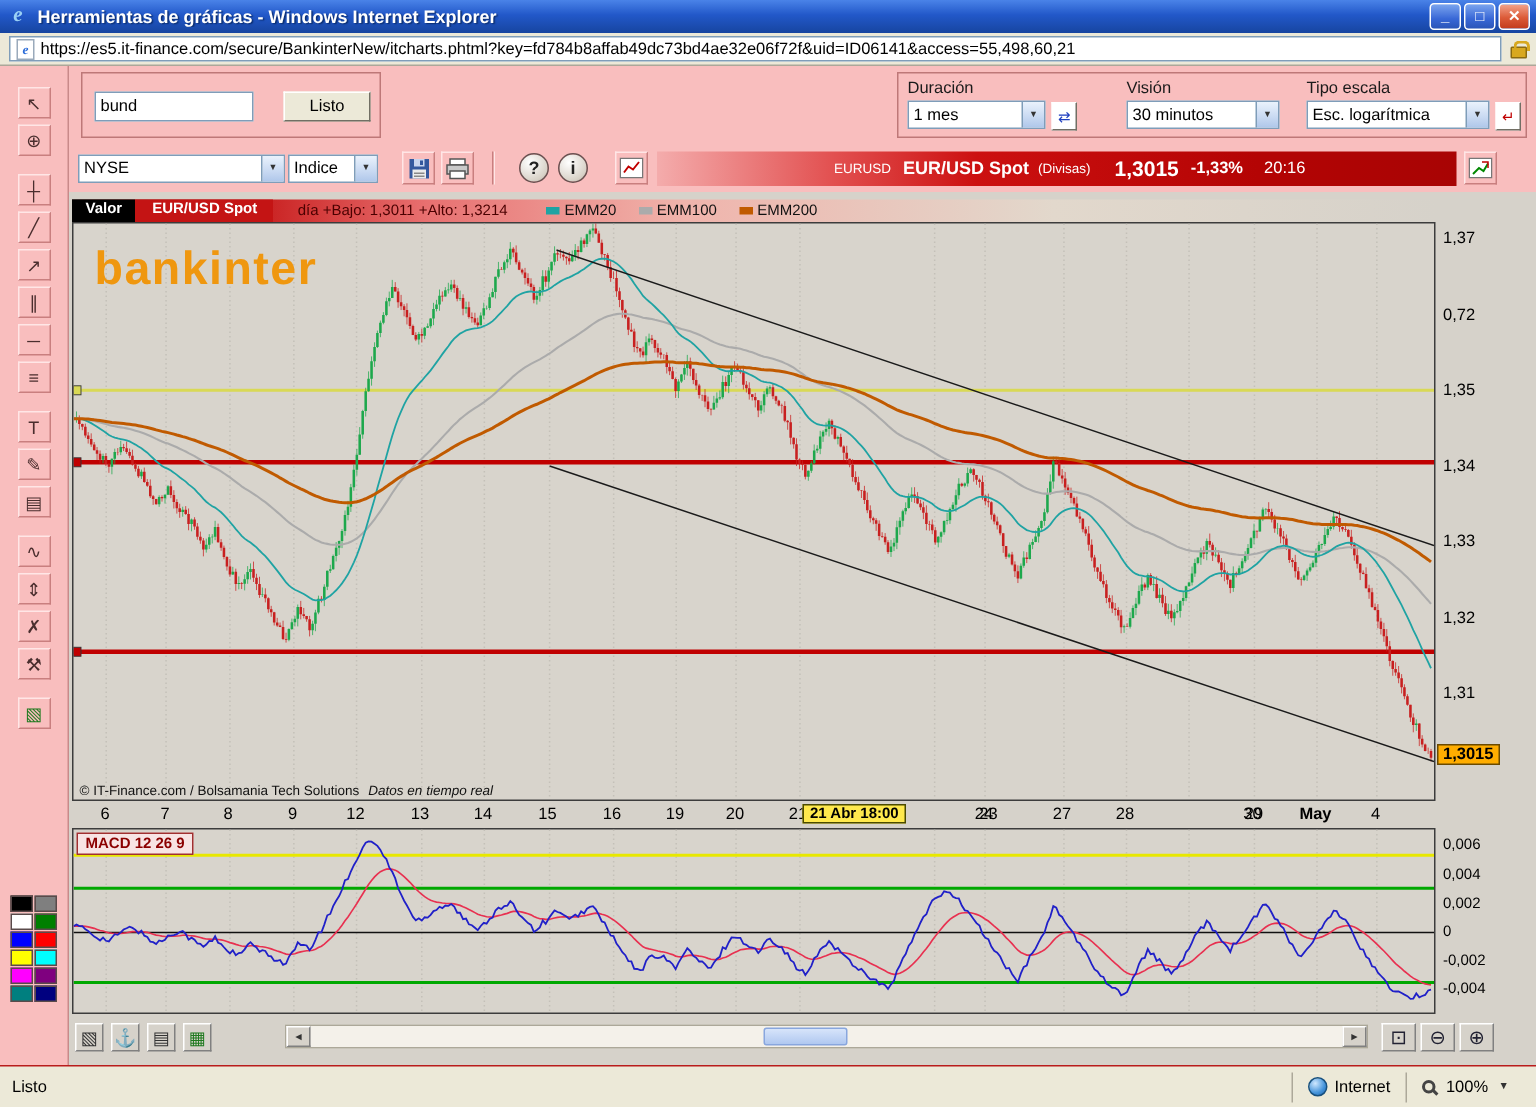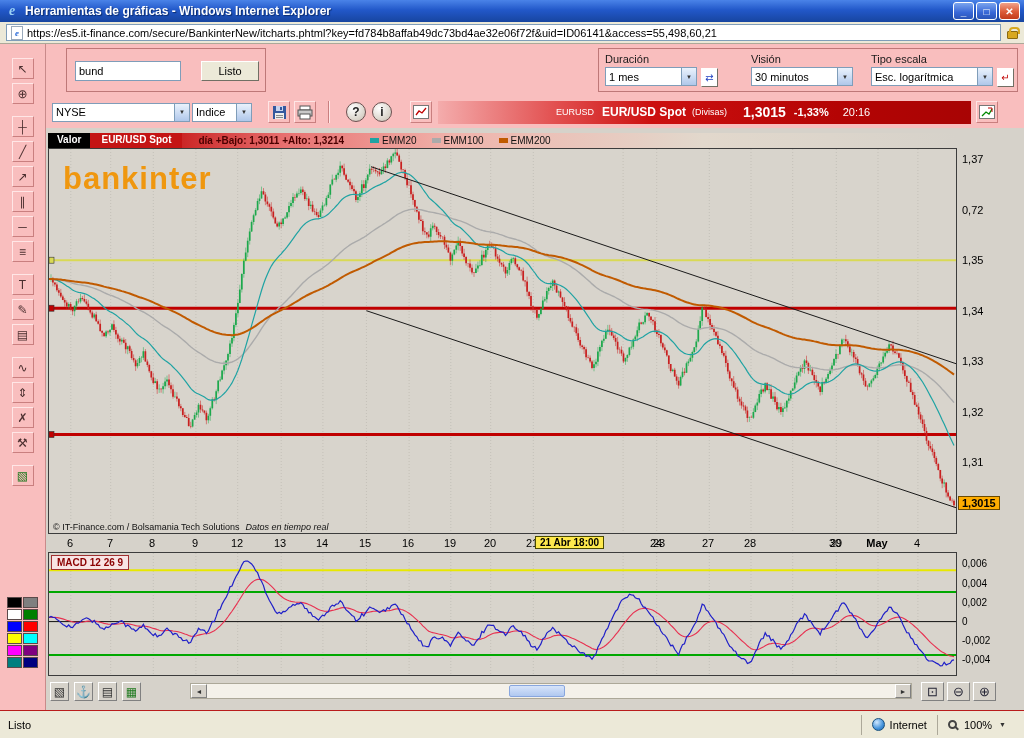--- a/index.html
+++ b/index.html
@@ -24,21 +24,21 @@
 .sidebar{width:46px;background:#F9BEBE;border-right:1px solid #C98A8A;position:relative;padding-top:14px;display:flex;flex-direction:column;align-items:center}
 .tool-col{display:flex;flex-direction:column;align-items:center;gap:4px}
 .tool{width:22px;height:21px;flex:none;background:#F9BEBE;border:1px solid;border-color:#FFE6E6 #C97F7F #C97F7F #FFE6E6;color:#4A2E2E;font-size:12px;line-height:1;display:flex;align-items:center;justify-content:center;cursor:pointer}
 .tool-gap{height:4px;flex:none}
 .palette{position:absolute;left:7px;bottom:42px;display:grid;grid-template-columns:repeat(2,15px);gap:1px}
 .swatch{width:15px;height:11px;border:1px solid #5A4A4A;cursor:pointer}
 .main{flex:1;position:relative}
 
 .tb1{position:relative;height:52px;background:#F9BEBE}
 .group{position:absolute;top:4px;height:44px;border:1px solid #BE7878}
-.gA{left:20px;width:200px}.gB{left:212px;width:332px}.gC{left:552px;width:420px}
+.gA{left:8px;width:200px}.gB{left:212px;width:332px}.gC{left:552px;width:420px}
 .txt{position:absolute;left:8px;top:12px;width:106px;height:20px;border:1px solid #7F9DB9;padding:0 3px;font-size:11px;font-family:"Liberation Sans",sans-serif}
 .btn{position:absolute;left:134px;top:12px;width:58px;height:20px;background:#ECE9D8;border:1px solid;border-color:#fff #716F64 #716F64 #fff;font-size:11px;font-family:"Liberation Sans",sans-serif;cursor:pointer}
 .stack{position:absolute;top:4px}
 .lbl{display:block;font-size:11px;color:#1A1A1A;margin-bottom:2px;white-space:nowrap}
 .combo{height:19px;background:#fff;border:1px solid #7F9DB9;display:flex;align-items:center;cursor:pointer}
 .combo-val{flex:1;padding:0 3px;font-size:11px;white-space:nowrap;overflow:hidden}
 .combo-btn{width:15px;height:100%;flex:none;display:flex;align-items:center;justify-content:center;font-size:6px;color:#333;background:linear-gradient(180deg,#EAF2FC,#C8D9F2 60%,#AFC7EA);border-left:1px solid #7F9DB9}
 .mini-btn{position:absolute;top:19px;width:17px;height:19px;background:#fff;border:1px solid;border-color:#fff #716F64 #716F64 #fff;font-size:10px;display:flex;align-items:center;justify-content:center;cursor:pointer;color:#2040C0}
 
 .tb2{position:relative;height:32px;background:#F9BEBE;display:flex;align-items:center;padding-left:6px}
@@ -50,21 +50,21 @@
 .b-name{font-size:12px;font-weight:bold;margin-right:6px}
 .b-mkt{font-size:9px;margin-right:16px}
 .b-price{font-size:14px;font-weight:bold;margin-right:8px}
 .b-chg{font-size:11px;font-weight:bold;margin-right:14px}
 .b-time{font-size:11px}
 
 .chart-region{position:relative;height:582px;background:#D6D2CA;padding-top:5px}
 .chart-header{margin-left:2px;width:909px;height:15px;display:flex;align-items:center;font-size:10px;white-space:nowrap;background:linear-gradient(90deg,#1C0000 0%,#960000 5%,#C41414 12%,#E87070 26%,#F0B4AC 45%,#E2D8CC 72%,#D6D2CA 100%)}
 .hd-valor{background:#000;color:#fff;font-weight:bold;padding:1px 9px 2px;height:100%}
 .hd-name{background:#C41414;color:#fff;font-weight:bold;padding:1px 11px 2px;height:100%}
-.hd-range{color:#4A0000;font-weight:bold;margin-left:16px}
+.hd-range{color:#4A0000;font-weight:normal;margin-left:16px}
 .legend{display:flex;align-items:center;gap:15px;margin-left:26px}
 .leg-item{display:flex;align-items:center;gap:3px;color:#111}
 .leg-sw{width:9px;height:5px;display:inline-block}
 .plot-row{display:flex;margin-left:2px}
 .plot-wrap{position:relative;width:909px;height:386px;border:1px solid #3C3C3C;background:#D8D4CC;flex:none}
 .plot-wrap svg,.macd-wrap svg{position:absolute;left:0;top:0}
 .watermark{position:absolute;left:14px;top:12px;font-size:31px;font-weight:bold;letter-spacing:1px;color:#F29200;opacity:.92}
 .copyright{position:absolute;left:4px;bottom:1px;font-size:9px;color:#111;white-space:nowrap}
 .copyright i{margin-left:6px}
 .price-axis{position:relative;width:62px;flex:none;font-size:11px;color:#000}

